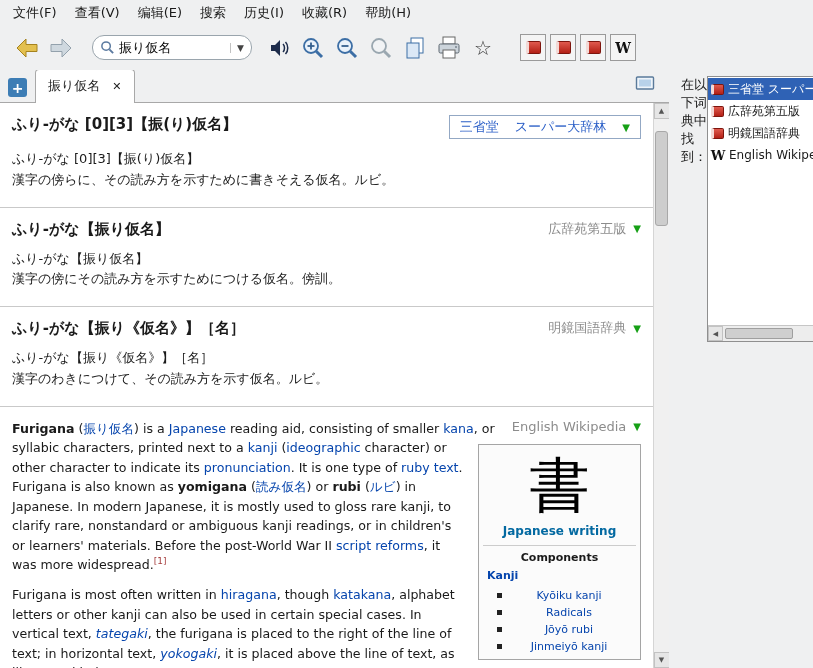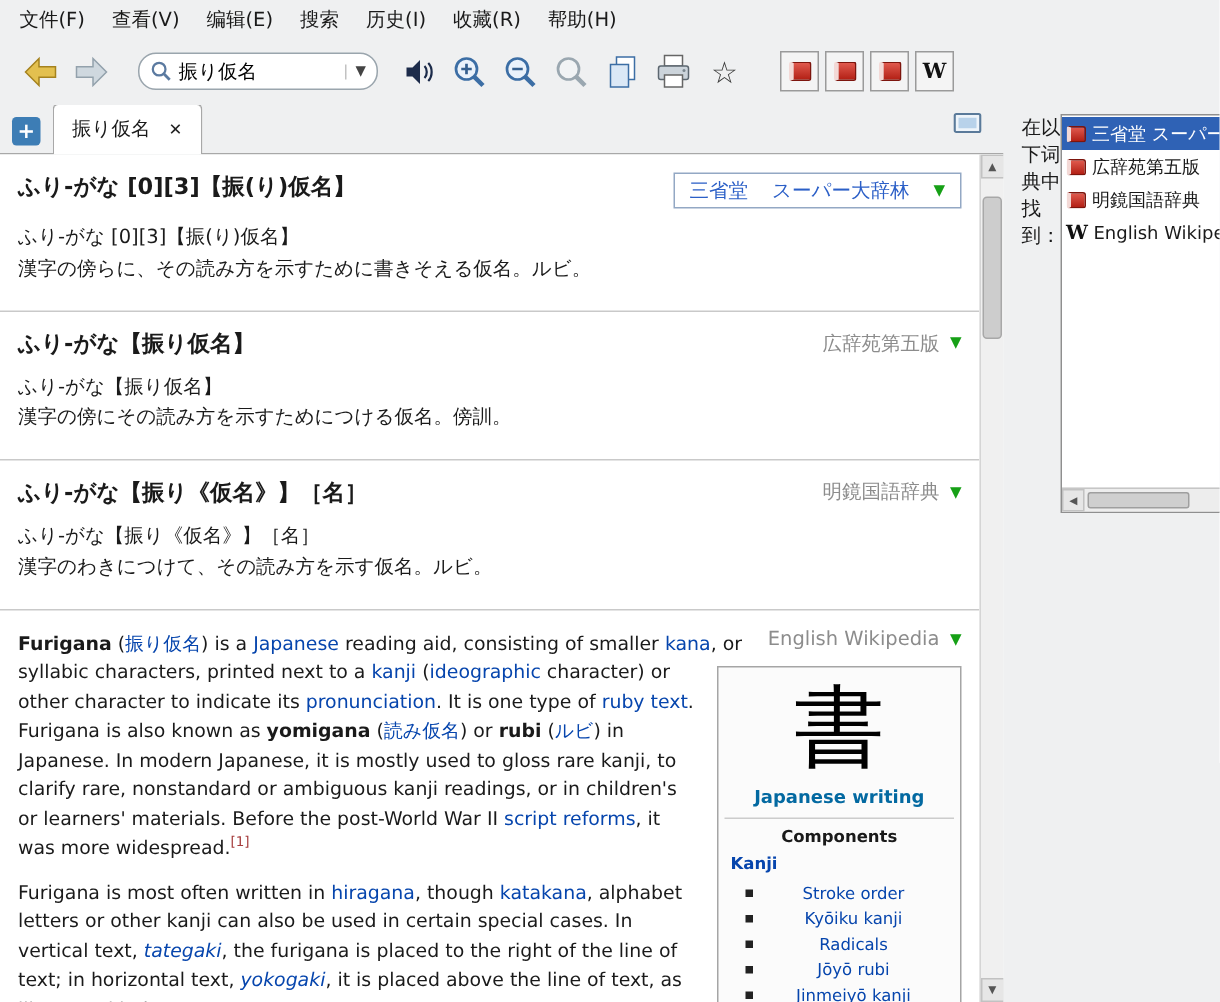--- a/index.html
+++ b/index.html
@@ -264,24 +264,20 @@
             <span>English Wikipedia</span>
             <span class="tri">▼</span>
           </span>
           <div class="infobox">
             <div class="glyph">書</div>
             <a href="#" class="ib-title">Japanese writing</a>
             <div class="ib-sub">Components</div>
             <a href="#" class="ib-kanji">Kanji</a>
             <div class="ib-rows">
 
-                <div class="ib-row">
-                  <span class="bullet"></span>
-                  <a href="#">Stroke order</a>
-                </div>
 
                 <div class="ib-row">
                   <span class="bullet"></span>
                   <a href="#">Kyōiku kanji</a>
                 </div>
 
                 <div class="ib-row">
                   <span class="bullet"></span>
                   <a href="#">Radicals</a>
                 </div>

